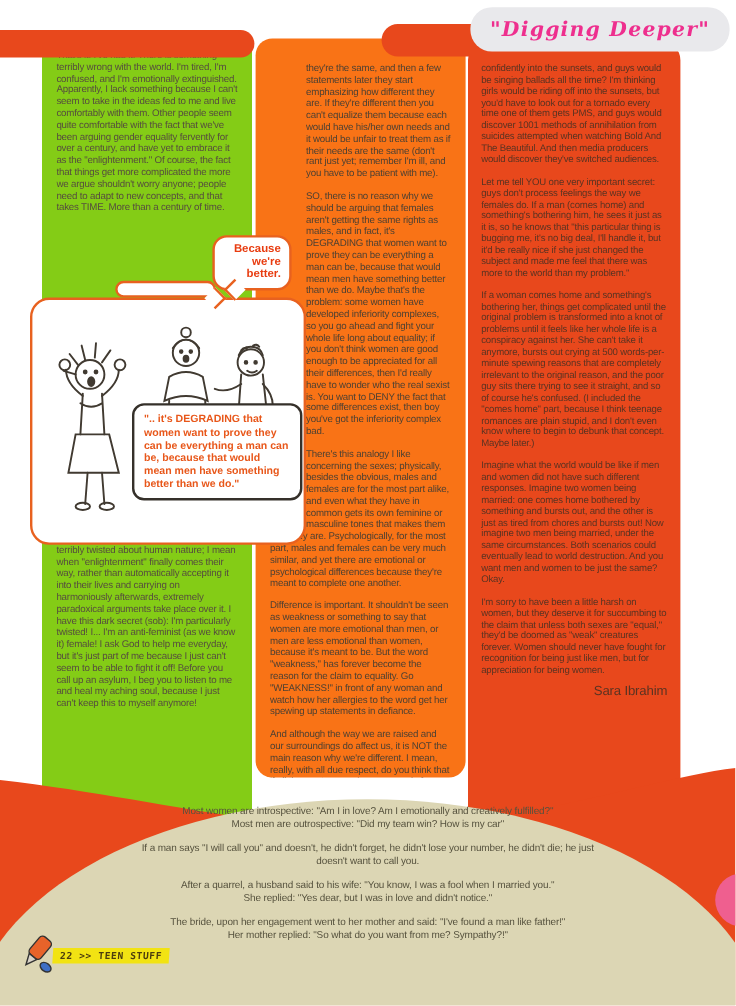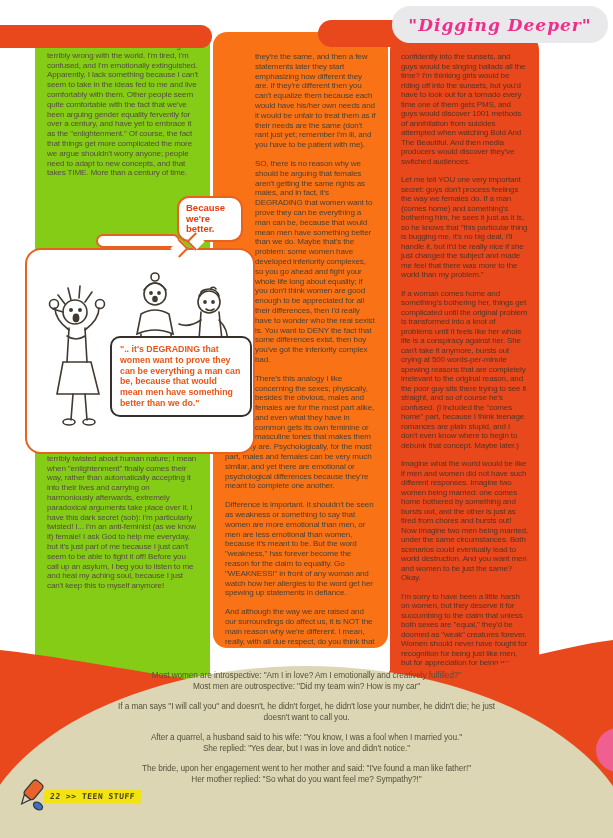--- a/index.html
+++ b/index.html
@@ -22,29 +22,29 @@
   .col{position:absolute;z-index:2;overflow:hidden;box-sizing:border-box;
     font-size:8.1px;line-height:9.8px;letter-spacing:-0.15px;}
   .col p{margin:0 0 9px;}
   .col1{left:35px;top:31px;width:175px;height:673px;background:#84cc16;
     border-radius:3px 3px 22px 22px;color:#564e3e;padding:10px 12px;}
   .c1-b1{max-height:198px;overflow:hidden;}
   .c1-b2{position:absolute;top:413px;left:12px;right:12px;}
   .col2{left:213px;top:32px;width:175px;height:616px;background:#f97316;
     border-radius:14px;color:#4f4132;padding:20px 12px 10px;}
   .wrap-sp{float:left;width:30px;height:252px;margin-top:138px;}
-  .col3{left:390px;top:34px;width:149px;height:671px;background:#e8481c;
+  .col3{left:390px;top:34px;width:177px;height:671px;background:#e8481c;
     border-radius:16px;color:#5b3322;padding:18px 11px 10px;font-size:8px;line-height:9.5px;}
   .byline{text-align:right;margin-top:14px;font-size:11px;}
   
   .cartoon{position:absolute;left:25px;top:248px;width:226px;height:202px;
     background:#fff;border:2px solid #e8611f;border-radius:16px;z-index:5;}
   .bubble{position:absolute;background:#fff;border:2px solid #e8611f;border-radius:12px;
     z-index:6;color:#e83c10;font-weight:bold;font-size:9.5px;line-height:10.5px;
-    padding:5px 7px;box-sizing:border-box;}
+    padding:5px 7px;box-sizing:border-box;text-align:right;}
   .bubble-why{left:96px;top:234px;width:84px;}
   .bubble-because{left:177px;top:196px;width:66px;}
   .tail{position:absolute;width:11px;height:11px;background:#fff;}
   .tail-right{right:-8px;top:55%;border-top:2px solid #e8611f;border-right:2px solid #e8611f;
     transform:rotate(45deg);}
   .tail-down{bottom:-8px;left:10px;border-bottom:2px solid #e8611f;border-left:2px solid #e8611f;
     transform:rotate(45deg);}
   .quote-box{position:absolute;left:110px;top:336px;width:142px;background:#fff;
     border:2px solid #35302a;border-radius:10px;z-index:7;color:#e8571a;
     font-weight:bold;font-size:8.8px;line-height:10.8px;padding:6px 8px;box-sizing:border-box;}
@@ -157,21 +157,21 @@
   </svg>
 
   <div class="quotes">
     <p>Most women are introspective: "Am I in love? Am I emotionally and creatively fulfilled?"
 Most men are outrospective: "Did my team win? How is my car"</p>
     <p>If a man says "I will call you" and doesn't, he didn't forget, he didn't lose your number, he didn't die; he just
 doesn't want to call you.</p>
     <p>After a quarrel, a husband said to his wife: "You know, I was a fool when I married you."
 She replied: "Yes dear, but I was in love and didn't notice."</p>
     <p>The bride, upon her engagement went to her mother and said: "I've found a man like father!"
-Her mother replied: "So what do you want feel me? Sympathy?!"</p>
+Her mother replied: "So what do you want from me? Sympathy?!"</p>
   </div>
 
   <div class="footer">
     <svg width="36" height="36" viewBox="0 0 36 36">
       <g transform="rotate(40 16 16)">
         <rect x="10" y="1" width="12" height="19" rx="3.5" fill="#e8632a" stroke="#333" stroke-width="1.2"></rect>
         <polygon points="12,20 20,20 16,29" fill="#d9d3c8" stroke="#333" stroke-width="1.2"></polygon>
       </g>
       <ellipse cx="24" cy="28" rx="5" ry="3.4" transform="rotate(35 24 28)" fill="#3f6fc4" stroke="#333" stroke-width="1.2"></ellipse>
     </svg>

